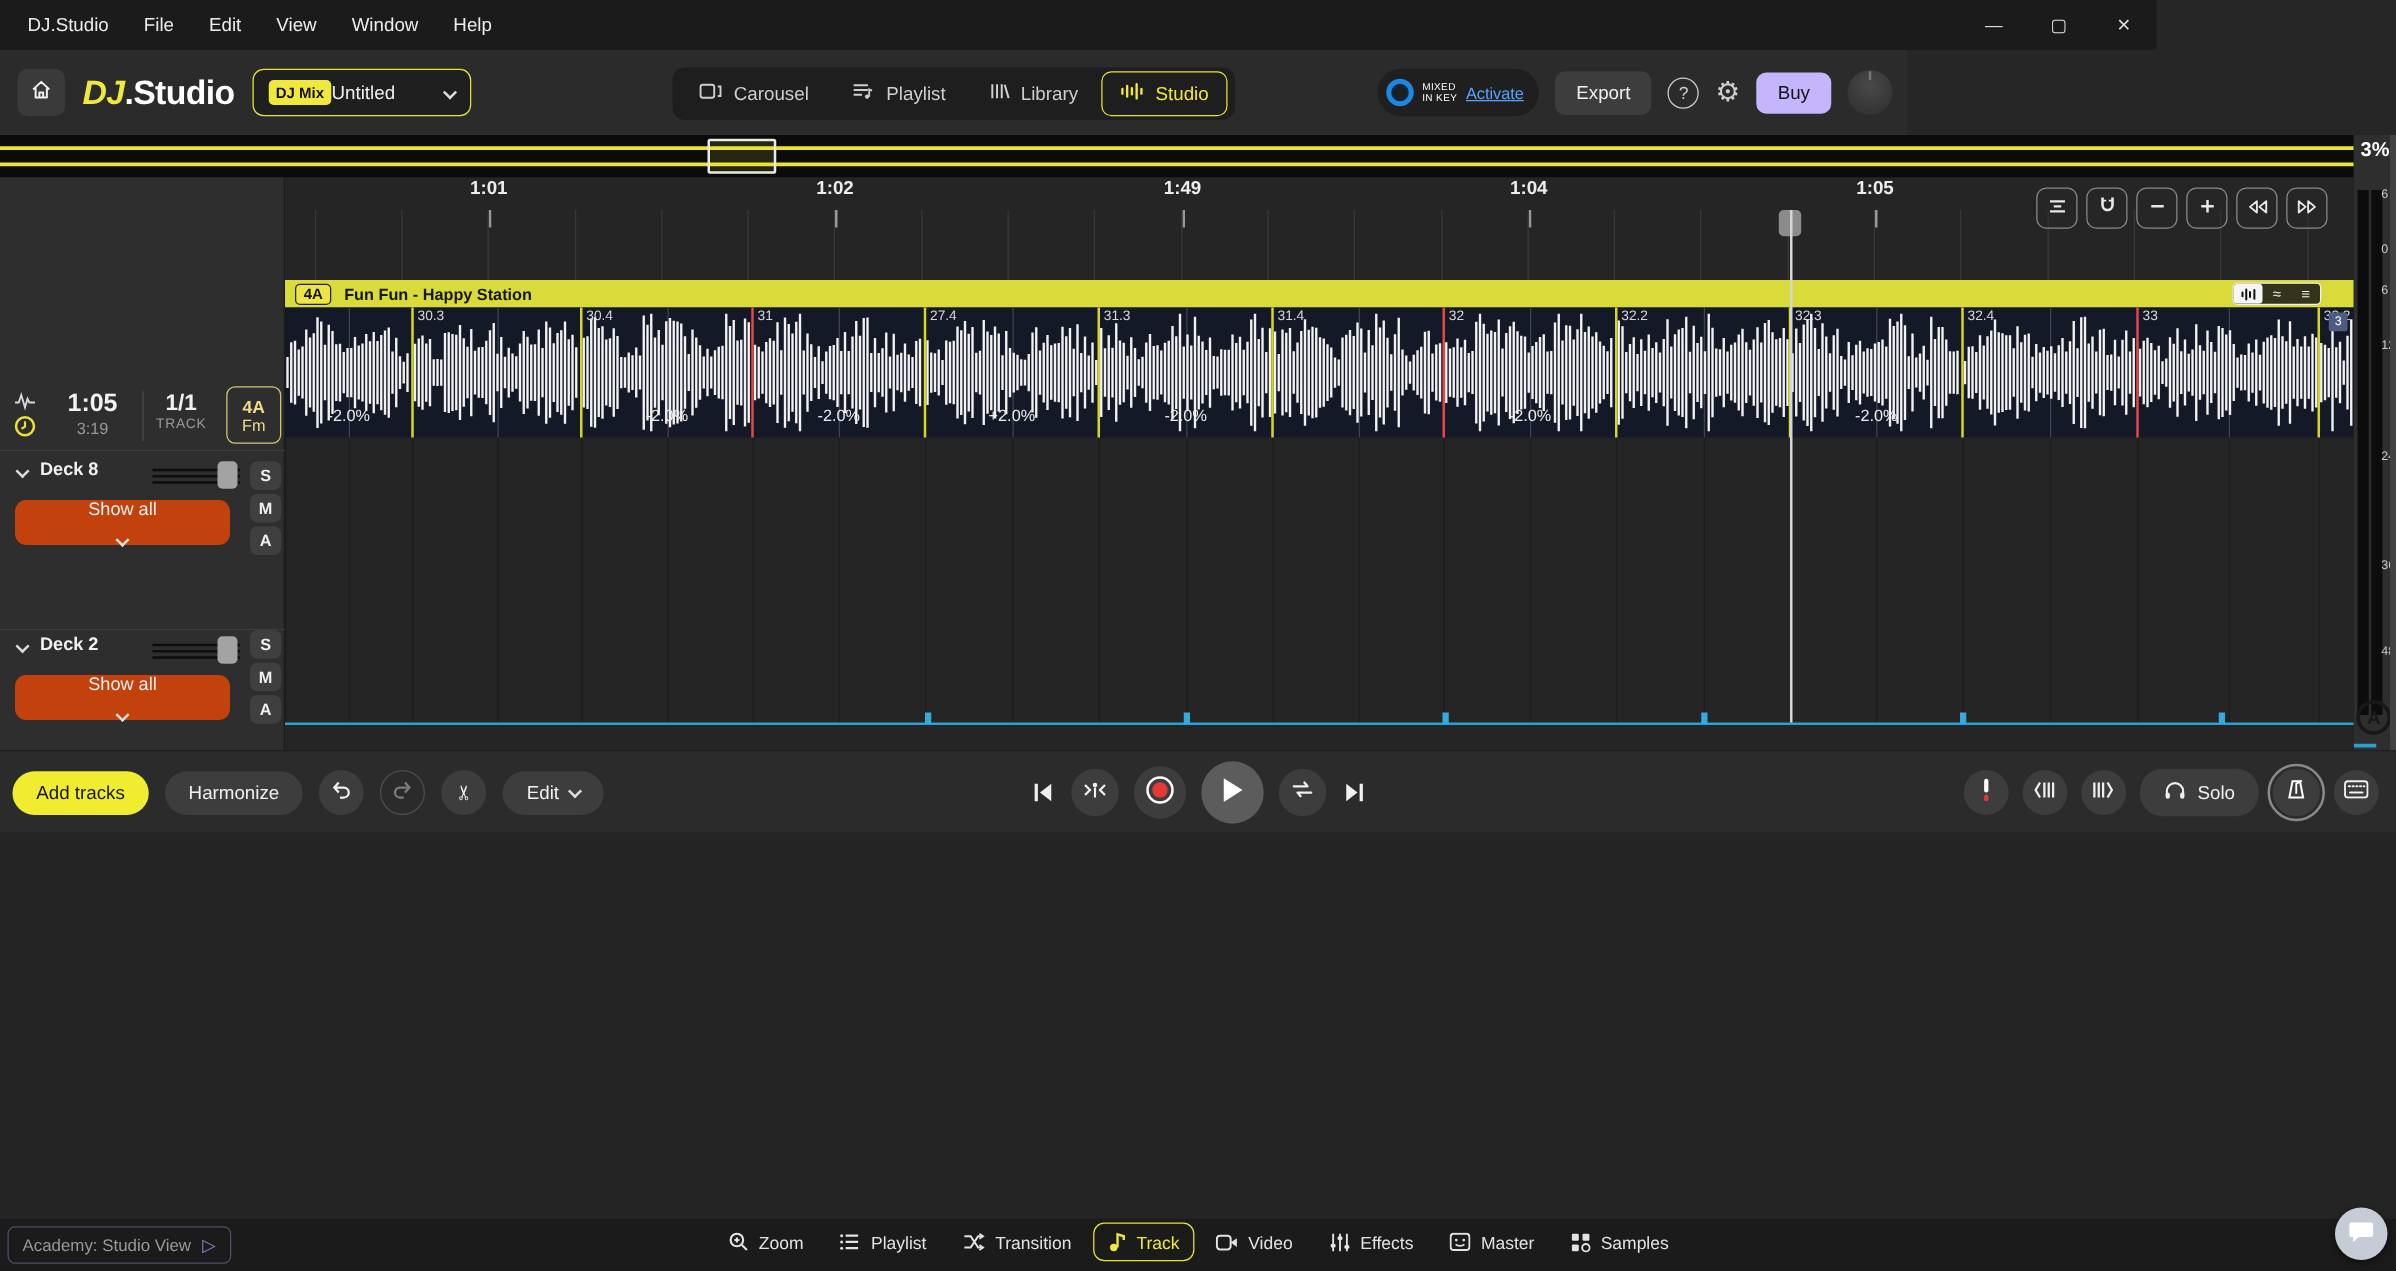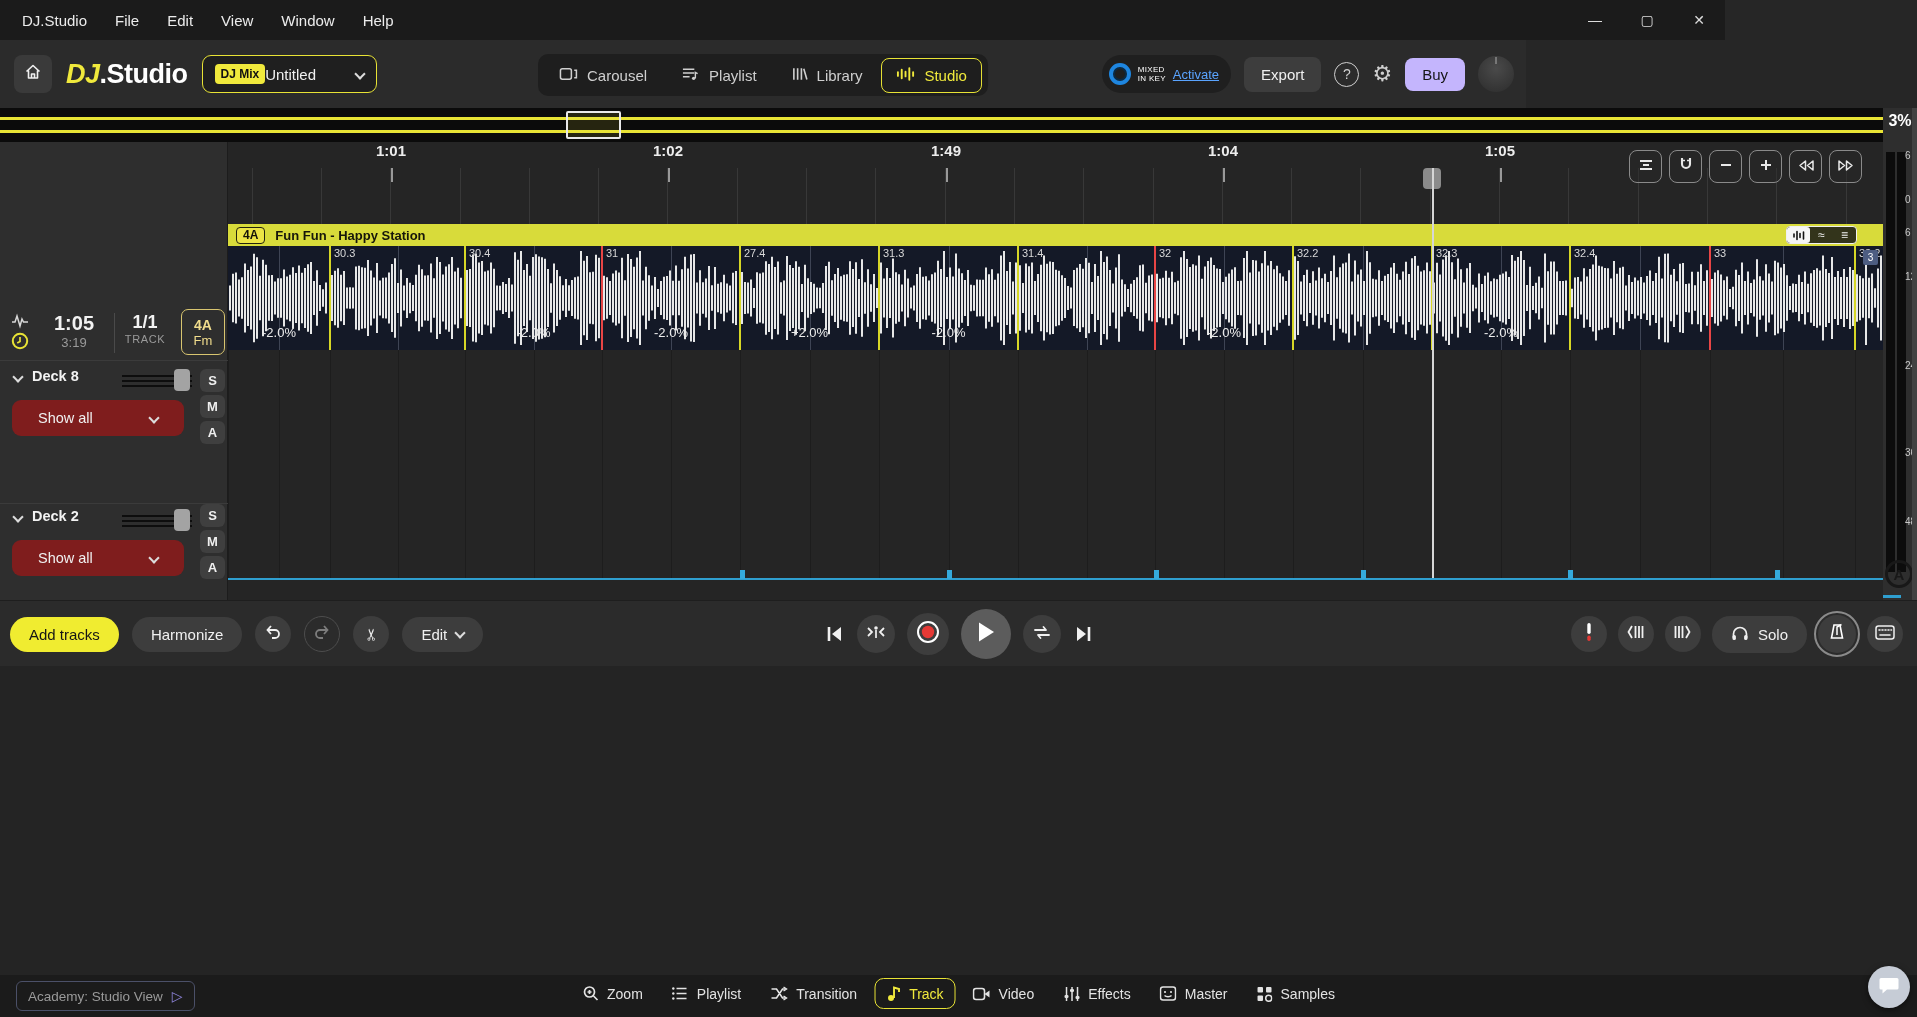--- a/index.html
+++ b/index.html
@@ -64,21 +64,21 @@
   .keybox b { font-size:14px; } .keybox span { font-size:13px; }
   .deck-label { color:#f2f2f2; font-size:14.5px; font-weight:700; }
   .row-label { color:#f2f2f2; font-size:13.5px; font-weight:700; }
   .chev { width:8px; height:8px; border-right:2px solid #ddd; border-bottom:2px solid #ddd; }
   .chev.down { transform:rotate(45deg); }
   .chev.right { transform:rotate(-45deg); }
   .slider { position:absolute; width:70px; height:20px; }
   .slider .tr { position:absolute; left:0; width:100%; height:2px; background:#0d0d0d; }
   .slider .knob { position:absolute; top:-2px; width:16px; height:22px; background:#a3a3a3; border-radius:4px; }
   .sma { position:absolute; width:25px; height:23px; background:#3f3f3f; border-radius:6px; color:#f0f0f0; font-size:13px; font-weight:700; display:flex; align-items:center; justify-content:center; }
-  .showall { position:absolute; left:12px; width:172px; height:36px; background:#7f1d1d; border-radius:9px; display:flex; align-items:center; justify-content:space-between; padding:0 26px; color:#f0f0f0; font-size:14.5px; }
+  .showall { position:absolute; left:12px; width:172px; height:36px; background:#c2410c; border-radius:9px; display:flex; align-items:center; justify-content:space-between; padding:0 14px; color:#f0f0f0; font-size:14.5px;flex-direction:column; }
 
   
   .timeline-area { position:absolute; left:228px; top:142px; width:1655px; height:458px; background:#252525; overflow:hidden; }
   .time-label { position:absolute; top:0; transform:translateX(-50%); color:#ededed; font-size:15px; font-weight:600; }
   .tick-major { position:absolute; top:26px; width:2px; height:14px; background:#999; }
   .tick-minor { position:absolute; top:26px; width:1px; height:56px; background:#383838; }
   .lane-grid { position:absolute; top:208px; width:1px; height:228px; background:#1d1d1d; }
   .tl-toolbar { position:absolute; top:8px; display:flex; gap:7px; }
   .tlb { width:33px; height:33px; border:1px solid #8a8a8a; border-radius:8px; display:flex; align-items:center; justify-content:center; color:#e8e8e8; background:rgba(40,40,40,0.4); font-size:18px; }
   .trackbar { position:absolute; left:0; top:82px; width:1655px; height:22px; background:#d8db3a; display:flex; align-items:center; }
@@ -109,21 +109,21 @@
   .circ.disabled { background:transparent; border:1.5px solid #4d4d4d; color:#7d7d7d; }
   .circ.big { width:50px; height:50px; background:#5c5c5c; }
   .circ.met { outline:2px solid #8a8a8a; outline-offset:2px; }
   .bare-ic { color:#f2f2f2; display:flex; align-items:center; }
 
   
   .bpanel { position:absolute; left:0; top:666px; width:1917px; height:309px; background:#242424; }
 
   
   .bbar { position:absolute; left:0; top:975px; width:1917px; height:42px; background:#1b1b1b; }
-  .academy { position:absolute; left:16px; top:6px; height:30px; border:1px solid #4b5068; border-radius:6px; display:flex; align-items:center; gap:9px; padding:0 11px; }
+  .academy { position:absolute; left:6px; top:6px; height:30px; border:1px solid #4b5068; border-radius:6px; display:flex; align-items:center; gap:9px; padding:0 11px; }
   .academy span { color:#9a9a9a; font-size:13.5px; }
   .academy i { color:#8d83d8; font-size:14px; font-style:normal; }
   .bbar-items { position:absolute; left:50%; transform:translateX(-50%); top:3px; display:flex; gap:5px; align-items:center; }
   .bb-item { display:flex; align-items:center; gap:8px; color:#e3e3e3; font-size:14px; padding:6px 11px; border:1.5px solid transparent; border-radius:9px; }
   .bb-item.active { color:#f0e93c; border-color:#e8e335; }
   .chat { position:absolute; left:1868px; top:966px; width:42px; height:42px; border-radius:50%; background:#c6ccd6; box-shadow:0 2px 6px rgba(0,0,0,0.5); display:flex; align-items:center; justify-content:center; }
 </style>
 </head>
 <body>
 

